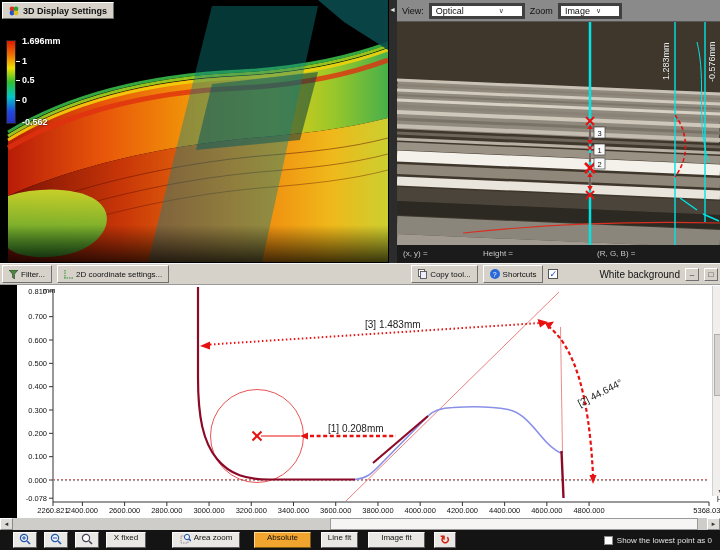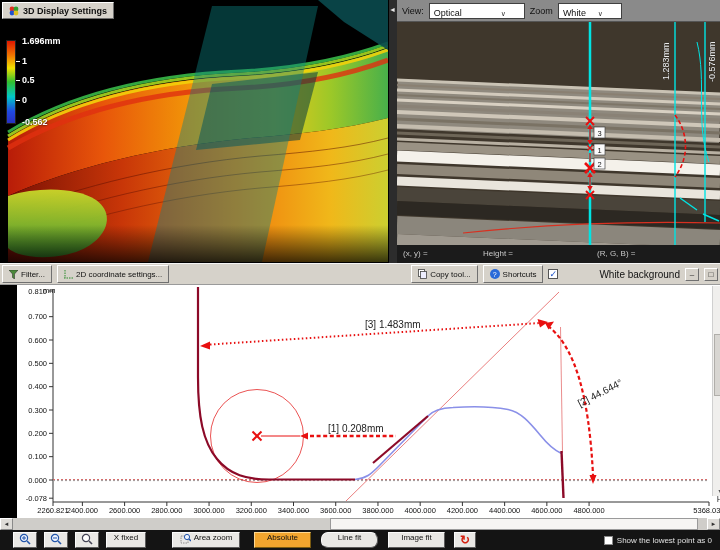--- a/index.html
+++ b/index.html
@@ -19,21 +19,21 @@
   .cb-label { position:absolute; left:16px; color:#fff; font-size:9px; white-space:nowrap;
     text-shadow:0 0 2px #000; }
   .cb-tick { position:absolute; left:10px; width:4px; height:1px; background:#fff; }
 
   .splitter { position:relative; width:9px; height:263px; background:#2c2c2c; border-left:1px solid #000; }
   .splitter .col-arrow { position:absolute; top:6px; left:0px; color:#e8e8e8; font-size:7px; cursor:pointer; }
 
   .panelopt { position:relative; width:323px; height:263px; background:#1b1b1b; }
   .opt-header { height:22px; background:#8a8a8a; display:flex; align-items:center; gap:5px;
     padding:0 5px; font-size:9px; color:#111; border-bottom:1px solid #555; }
-  .dd { background:#fff; border:1px solid #404040; height:16px; display:flex; align-items:flex-end;
+  .dd { background:#fff; border:3px solid #404040; height:16px; display:flex; align-items:center;
     justify-content:space-between; padding:0 18px 0 4px; font-size:9px; color:#111; cursor:pointer; }
   .dd .caret { font-size:7px; color:#333; margin-left:6px; }
   .dd.view { width:96px; } .dd.zoom { width:64px; }
   .opt-photo { position:relative; width:323px; height:223px; overflow:hidden; }
   .opt-status { position:relative; height:18px; background:#1b1b1b; color:#c8c8c8; font-size:8px; }
   .opt-status span { position:absolute; top:4px; }
 
   
   .midbar { position:absolute; top:263px; left:0; width:720px; height:22px; background:#d6d2ca;
     border-top:1px solid #f5f5f5; border-bottom:1px solid #9a9a9a;
@@ -160,21 +160,21 @@
 
     <div class="panelopt">
       <div class="opt-header">
         <span>View:</span>
         <div class="dd view">
           <span>Optical</span>
           <span class="caret">∨</span>
         </div>
         <span>Zoom</span>
         <div class="dd zoom">
-          <span>White</span>
+          <span>Image</span>
           <span class="caret">∨</span>
         </div>
       </div>
 
       <div class="opt-photo">
         <svg width="323" height="223" viewBox="0 0 323 223">
           <rect width="323" height="223" fill="#3f372c"></rect>
           <path d="M0,70 C120,75 240,80 323,84" stroke="#6e675c" stroke-width="26" fill="none"></path>
           <path d="M0,83 C120,88 240,93 323,97" stroke="#8f897e" stroke-width="48" fill="none"></path>
           <path d="M0,58 C120,63 240,68 323,72" stroke="#c9c2b4" stroke-width="3" fill="none"></path>
@@ -424,21 +424,21 @@
       <svg width="11" height="11" viewBox="0 0 11 11">
         <rect x="1" y="3" width="7" height="7" fill="none" stroke="#777" stroke-width="0.8" stroke-dasharray="1.5,1"></rect>
         <circle cx="7" cy="4" r="2.6" fill="#eef4ff" stroke="#2255aa" stroke-width="1"></circle>
         <line x1="9" y1="6" x2="11" y2="8" stroke="#2255aa" stroke-width="1.4"></line>
       </svg>
       <span>Area zoom</span>
     </div>
     <div class="bbtn absolute" style="margin-left:14px;width:57px;">
       <span>Absolute</span>
     </div>
-    <div class="bbtn" style="margin-left:10px;width:57px;border-radius:7px;">
+    <div class="bbtn" style="margin-left:10px;width:37px;">
       <span>Line fit</span>
     </div>
     <div class="bbtn" style="margin-left:10px;width:57px;">
       <span>Image fit</span>
     </div>
     <div class="bbtn refresh" style="margin-left:9px;">
       <span>↻</span>
     </div>
     <div class="bot-right">
       <span class="chk-dark"></span>

